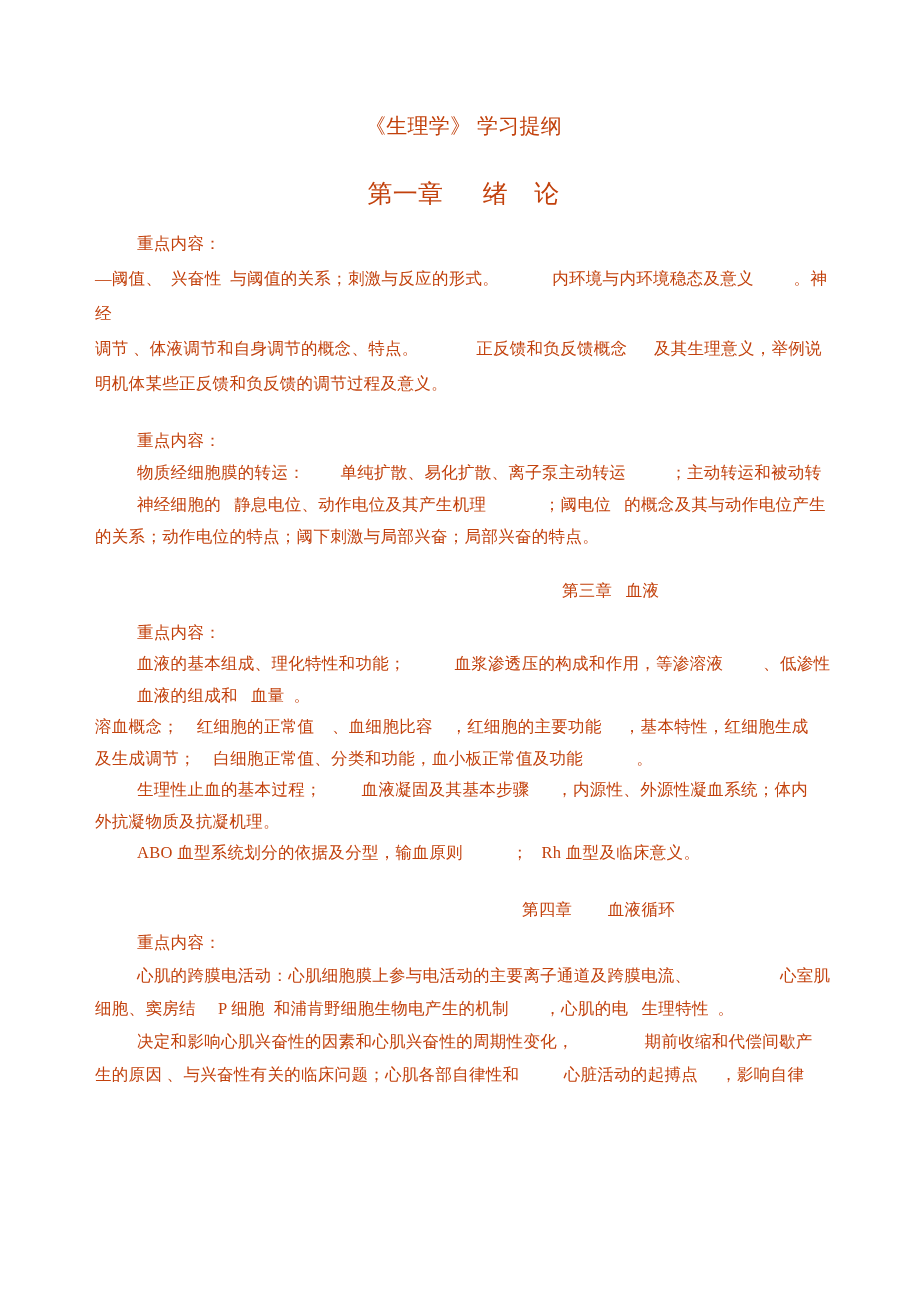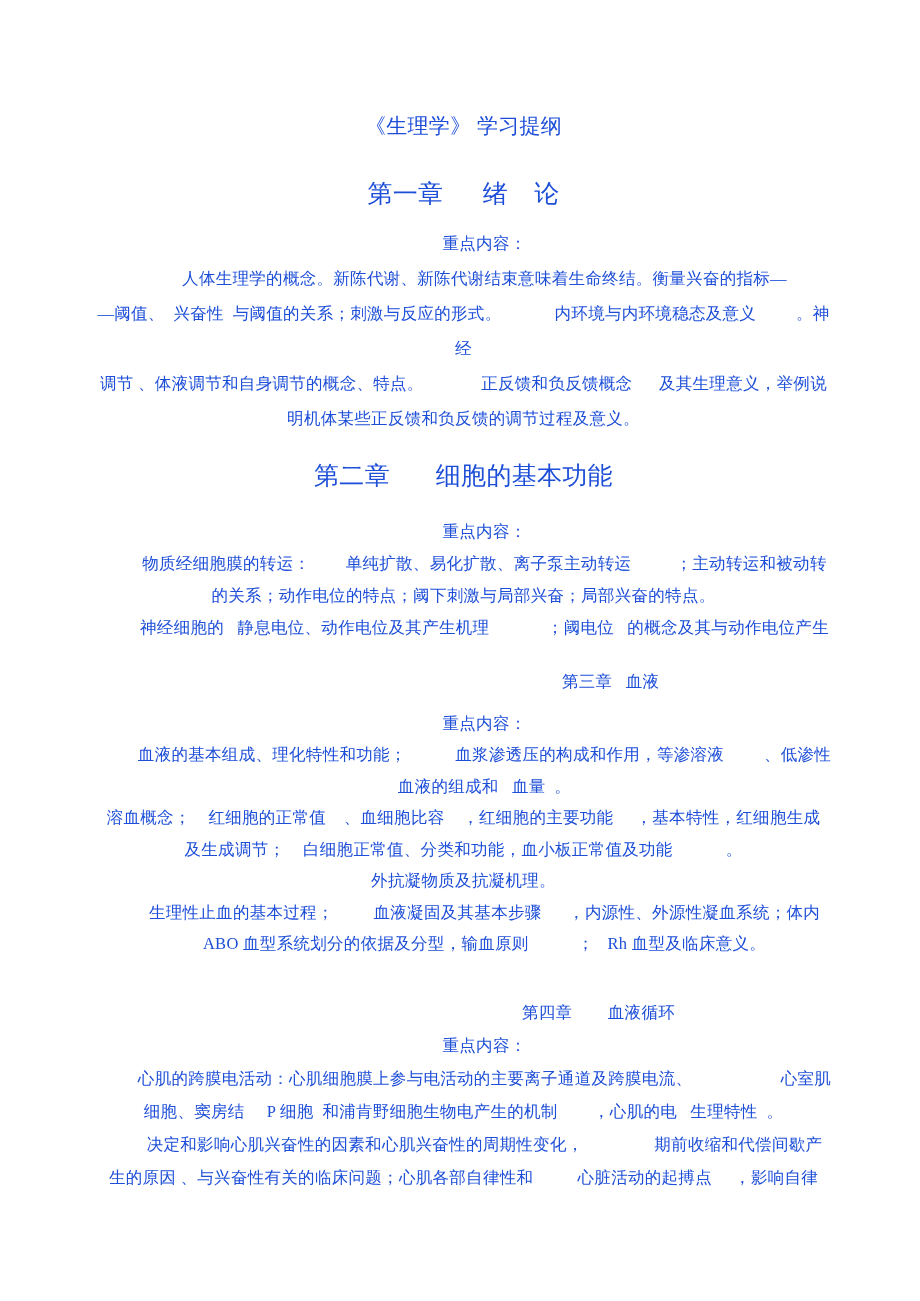--- a/index.html
+++ b/index.html
@@ -5,21 +5,21 @@
   html, body { margin: 0; padding: 0; background: #ffffff; }
   .page {
     position: relative;
     width: 920px;
     height: 1301px;
     background: #ffffff;
     box-sizing: border-box;
     padding: 112px 88px 0 95px;
     overflow: hidden;
     font-family: "Liberation Serif", "DejaVu Serif", serif;
-    color: #1d4ed8;
+    color: #c2410c;
     letter-spacing: 0.3px;
   }
   .doc-title {
     text-align: center;
     font-size: 21px;
     line-height: 28px;
     white-space: pre-wrap;
   }
   .h-big {
     text-align: center;
@@ -27,25 +27,24 @@
     line-height: 32px;
     white-space: pre-wrap;
   }
   .h1 { margin-top: 38px; }
   .h2 { margin-top: 24px; }
   .h-small {
     font-size: 16.5px;
     white-space: pre-wrap;
   }
   .h3 { margin-top: 22px; line-height: 31.5px; padding-left: 467px; }
-  .h4 { margin-top: 36px; line-height: 33px;   padding-left: 427px; }
+  .h4 { margin-top: 24px; line-height: 33px;   padding-left: 427px; }
   .ln {
     font-size: 16.5px;
     white-space: pre-wrap;
-    text-align: center;
   }
   .sec1 { margin-top: 16px; }
   .sec1 .ln { line-height: 35px; }
   .sec2 { margin-top: 24px; }
   .sec2 .ln { line-height: 32px; }
   .sec3 { margin-top: 10px; }
   .sec3 .ln { line-height: 31.5px; }
   .sec4 { margin-top: 0px; }
   .sec4 .ln { line-height: 33px; }
   .ind { text-indent: 42px; }
@@ -53,43 +52,41 @@
 </head>
 <body>
 
 <div class="page">
 
   <div class="doc-title">《生理学》 学习提纲</div>
 
   <div class="h-big h1">第一章      绪    论</div>
   <div class="sec1">
     <div class="ln ind">重点内容：</div>
-    <div class="ln ind">人体生理学的概念。新陈代谢、新陈代谢结束意味着生命终结。衡量兴奋的指标—</div>
     <div class="ln">—阈值、  兴奋性  与阈值的关系；刺激与反应的形式。            内环境与内环境稳态及意义         。神经</div>
     <div class="ln">调节 、体液调节和自身调节的概念、特点。             正反馈和负反馈概念      及其生理意义，举例说</div>
     <div class="ln">明机体某些正反馈和负反馈的调节过程及意义。</div>
   </div>
 
-  <div class="h-big h2">第二章       细胞的基本功能</div>
   <div class="sec2">
     <div class="ln ind">重点内容：</div>
     <div class="ln ind">物质经细胞膜的转运：        单纯扩散、易化扩散、离子泵主动转运          ；主动转运和被动转</div>
+    <div class="ln ind">神经细胞的   静息电位、动作电位及其产生机理             ；阈电位   的概念及其与动作电位产生</div>
     <div class="ln">的关系；动作电位的特点；阈下刺激与局部兴奋；局部兴奋的特点。</div>
-    <div class="ln ind">神经细胞的   静息电位、动作电位及其产生机理             ；阈电位   的概念及其与动作电位产生</div>
   </div>
 
   <div class="h-small h3">第三章   血液</div>
   <div class="sec3">
     <div class="ln ind">重点内容：</div>
     <div class="ln ind">血液的基本组成、理化特性和功能；           血浆渗透压的构成和作用，等渗溶液         、低渗性</div>
     <div class="ln ind">血液的组成和   血量  。</div>
     <div class="ln">溶血概念；    红细胞的正常值    、血细胞比容    ，红细胞的主要功能     ，基本特性，红细胞生成</div>
     <div class="ln">及生成调节；    白细胞正常值、分类和功能，血小板正常值及功能            。</div>
+    <div class="ln ind">生理性止血的基本过程；         血液凝固及其基本步骤      ，内源性、外源性凝血系统；体内</div>
     <div class="ln">外抗凝物质及抗凝机理。</div>
-    <div class="ln ind">生理性止血的基本过程；         血液凝固及其基本步骤      ，内源性、外源性凝血系统；体内</div>
     <div class="ln ind">ABO 血型系统划分的依据及分型，输血原则           ；   Rh 血型及临床意义。</div>
   </div>
 
   <div class="h-small h4">第四章        血液循环</div>
   <div class="sec4">
     <div class="ln ind">重点内容：</div>
     <div class="ln ind">心肌的跨膜电活动：心肌细胞膜上参与电活动的主要离子通道及跨膜电流、                    心室肌</div>
     <div class="ln">细胞、窦房结     P 细胞  和浦肯野细胞生物电产生的机制        ，心肌的电   生理特性  。</div>
     <div class="ln ind">决定和影响心肌兴奋性的因素和心肌兴奋性的周期性变化，                期前收缩和代偿间歇产</div>
     <div class="ln">生的原因 、与兴奋性有关的临床问题；心肌各部自律性和          心脏活动的起搏点     ，影响自律</div>

